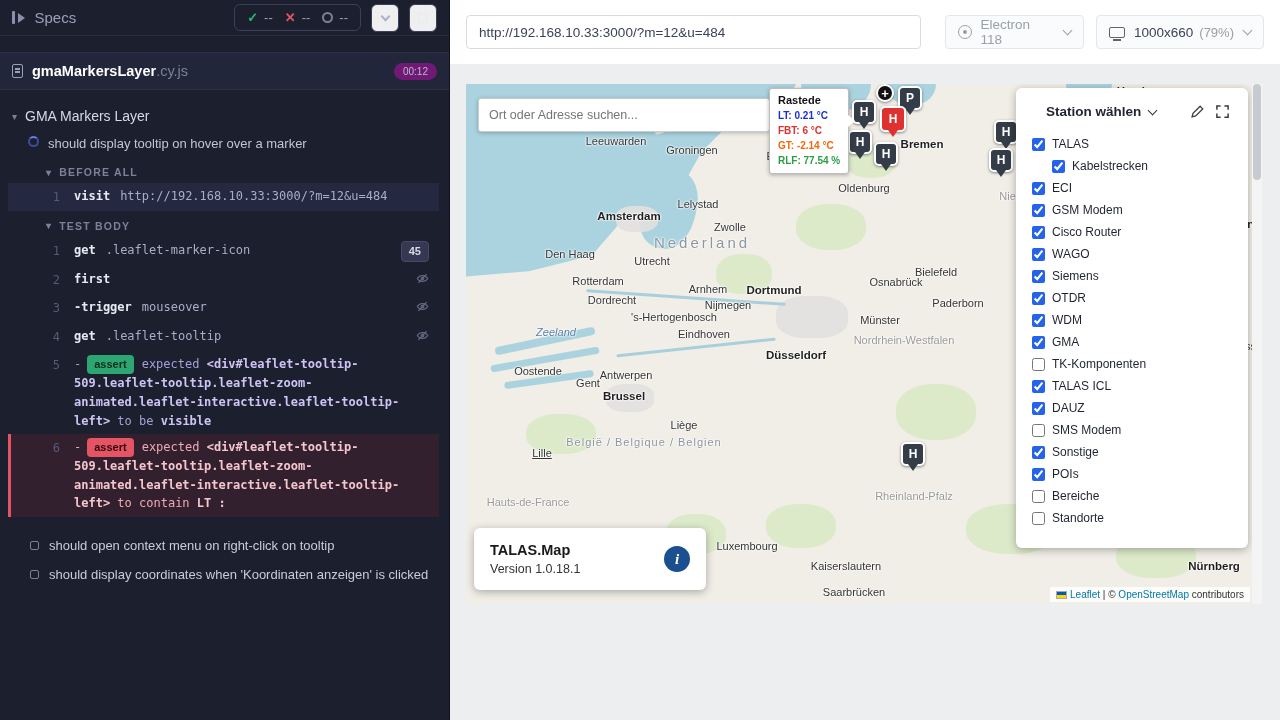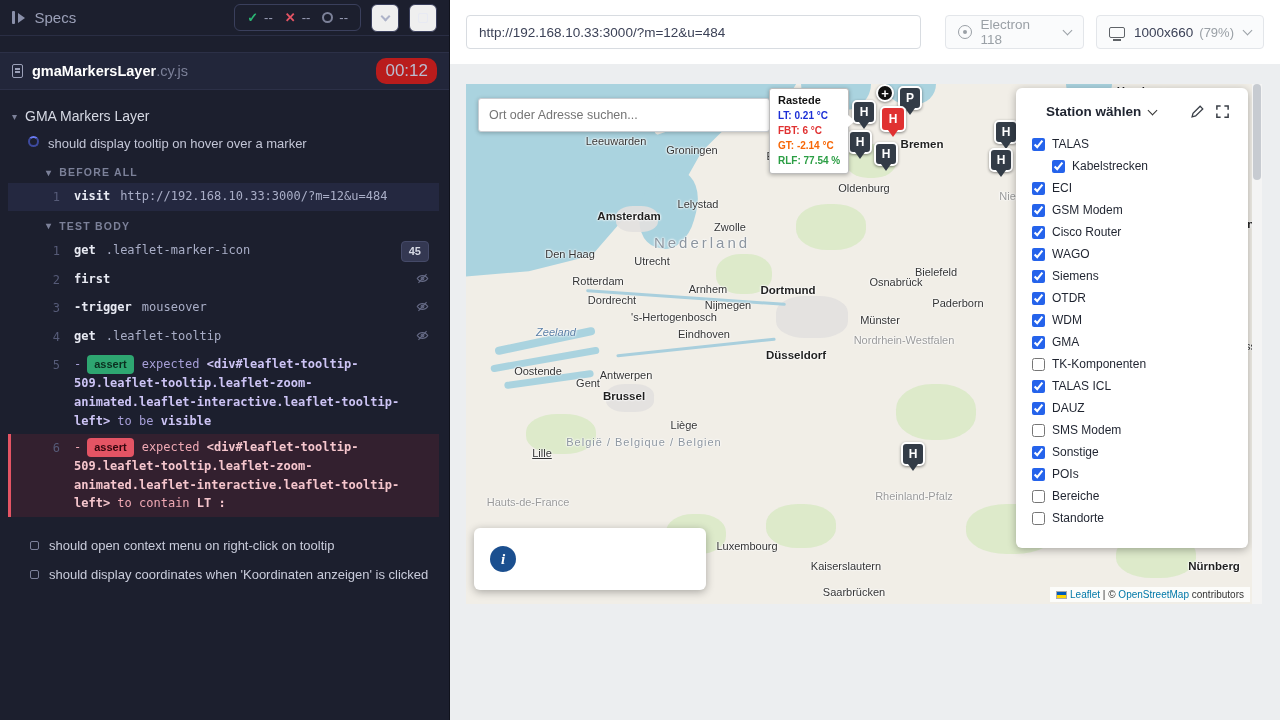--- a/index.html
+++ b/index.html
@@ -22,21 +22,21 @@
   .sq-btn{width:28px;height:28px;border:1px solid #3a3f5c;border-radius:6px;display:flex;align-items:center;justify-content:center;color:#aeb3c9;cursor:pointer}
   .sq-btn .chev{width:7px;height:7px;border-right:2px solid #aeb3c9;border-bottom:2px solid #aeb3c9;transform:rotate(45deg);margin-top:-3px}
   .sq-btn .stop{width:10px;height:10px;border:1.6px solid #e8eaf3;border-radius:2px}
 
   .spec-row{margin-top:16px;height:38px;background:#22263a;border-top:1px solid #2c3047;border-bottom:1px solid #2c3047;display:flex;align-items:center;padding:0 12px;gap:9px}
   .doc-icon{width:11px;height:14px;border:1.5px solid #9ba0b8;border-radius:2px;position:relative}
   .doc-icon:after{content:"";position:absolute;left:2px;top:3px;width:5px;height:1.5px;background:#9ba0b8;box-shadow:0 3px 0 #9ba0b8}
   .spec-name{font-size:14.5px;font-weight:bold;color:#fff}
   .spec-ext{font-size:14.5px;color:#7c8199}
   .spec-row .spacer{flex:1}
-  .duration-pill{background:#b91c1c;color:#b9bdd0;font-size:17px;padding:3px 9px;border-radius:10px}
+  .duration-pill{background:#701a75;color:#b9bdd0;font-size:10px;padding:3px 9px;border-radius:10px}
 
   .runnables{padding:10px 10px 0 8px;font-size:13px}
   .suite-row{display:flex;align-items:center;gap:8px;padding:8px 4px 7px;color:#d6d9e4;font-size:14px}
   .tree-chev{color:#7c8199;font-size:10px}
   .test-row{display:flex;align-items:flex-start;gap:9px;padding:5px 4px 6px 20px;color:#c2c5d6;font-size:13px}
   .spinner{width:11px;height:11px;border:2.4px solid #3d4a9e;border-top-color:#6b7cf5;border-radius:50%;animation:spin 1s linear infinite;flex:none}
   @keyframes spin{to{transform:rotate(360deg)}}
   .section-hdr{display:flex;align-items:center;gap:7px;padding:9px 4px 5px 38px;color:#7c8199;font-size:10.5px;letter-spacing:1.2px;font-weight:bold}
 
   .cmd{display:flex;align-items:flex-start;padding:4px 10px 4px 34px;font-family:"DejaVu Sans Mono",monospace;font-size:12px;line-height:1.55}
@@ -322,21 +322,21 @@
           <span class="mlabel country" style="left: 236px; top: 158px;">Nederland</span>
           <span class="mlabel city" style="left: 242px; top: 205px;">Arnhem</span>
           <span class="mlabel city" style="left: 262px; top: 221px;">Nijmegen</span>
           <span class="mlabel city" style="left: 146px; top: 216px;">Dordrecht</span>
           <span class="mlabel city" style="left: 208px; top: 233px;">'s-Hertogenbosch</span>
           <span class="mlabel city" style="left: 238px; top: 250px;">Eindhoven</span>
           <span class="mlabel city" style="left: 430px; top: 198px;">Osnabrück</span>
           <span class="mlabel city" style="left: 414px; top: 236px;">Münster</span>
           <span class="mlabel city" style="left: 470px; top: 188px;">Bielefeld</span>
           <span class="mlabel city" style="left: 492px; top: 219px;">Paderborn</span>
-          <span class="mlabel city b" style="left: 322px; top: 206px; text-align: center;">Dortmund</span>
+          <span class="mlabel city b" style="left: 308px; top: 206px; text-align: center;">Dortmund</span>
           <span class="mlabel region" style="left: 438px; top: 256px;">Nordrhein-Westfalen</span>
           <span class="mlabel city b" style="left: 330px; top: 271px;">Düsseldorf</span>
           <span class="mlabel city" style="left: 160px; top: 291px;">Antwerpen</span>
           <span class="mlabel city" style="left: 122px; top: 299px;">Gent</span>
           <span class="mlabel city b" style="left: 158px; top: 312px;">Brussel</span>
           <span class="mlabel city" style="left: 72px; top: 287px;">Oostende</span>
           <span class="mlabel water-label" style="left: 90px; top: 248px;">Zeeland</span>
           <span class="mlabel country sm" style="left: 178px; top: 358px;">België / Belgique / Belgien</span>
           <span class="mlabel city" style="left: 218px; top: 341px;">Liège</span>
           <span class="mlabel city" style="left: 76px; top: 369px; text-decoration: underline;">Lille</span>
@@ -488,20 +488,24 @@
               <span class="chk-label">Bereiche</span>
             </label>
             <label class="chk-row">
               <input type="checkbox" style="">
               <span class="chk-label">Standorte</span>
             </label>
           </div>
       </div>
 
       <div class="info-card">
+        <div class="info-text">
+          <div class="info-title">TALAS.Map</div>
+          <div class="info-version">Version 1.0.18.1</div>
+        </div>
         <div class="info-icon">i</div>
       </div>
 
       <div class="attribution">
         <span class="flag"></span>
         <span><span class="attr-link">Leaflet</span><span> | © </span><span class="attr-link">OpenStreetMap</span><span> contributors</span></span>
       </div>
     </div>
 
     <div class="stage-scrollbar">

